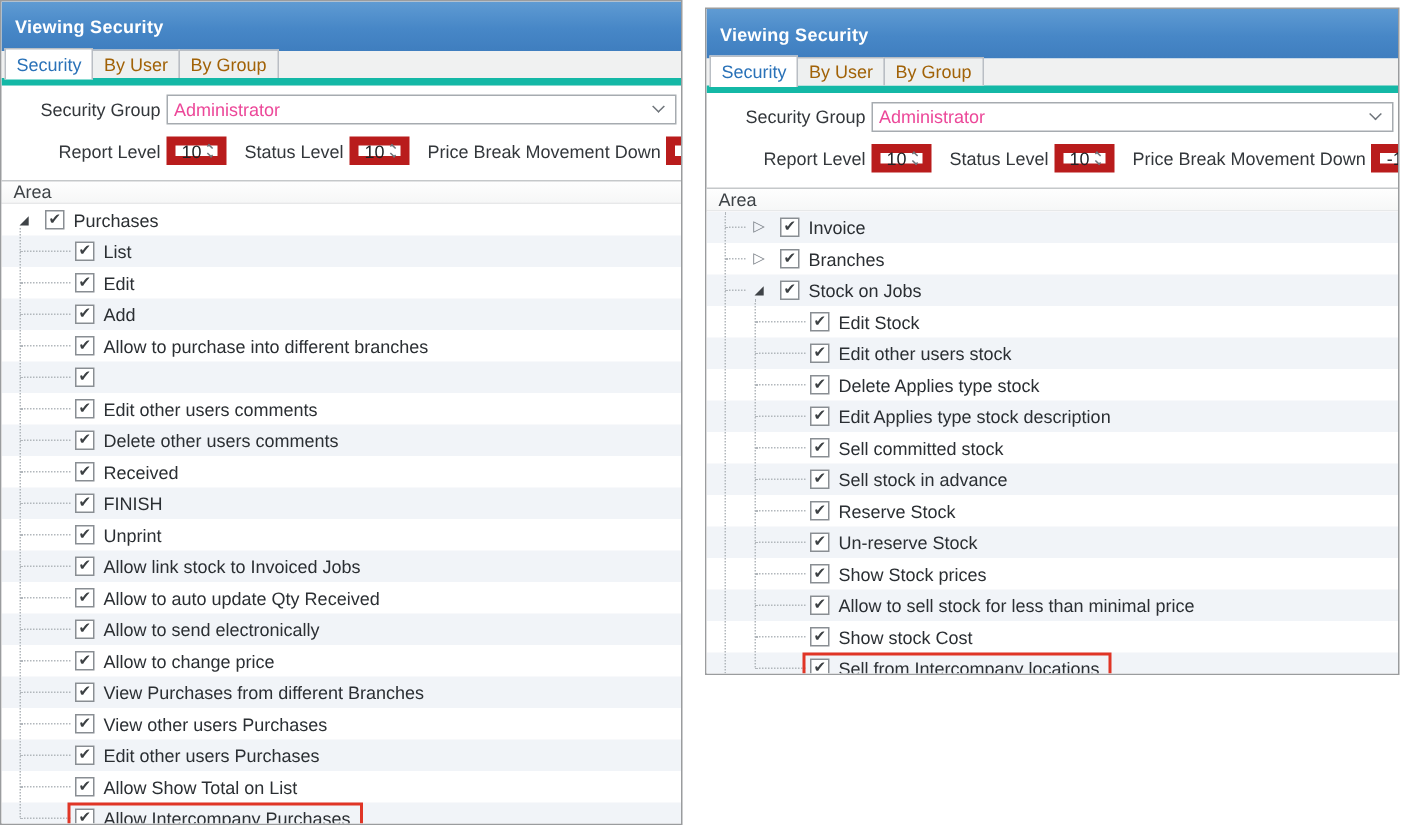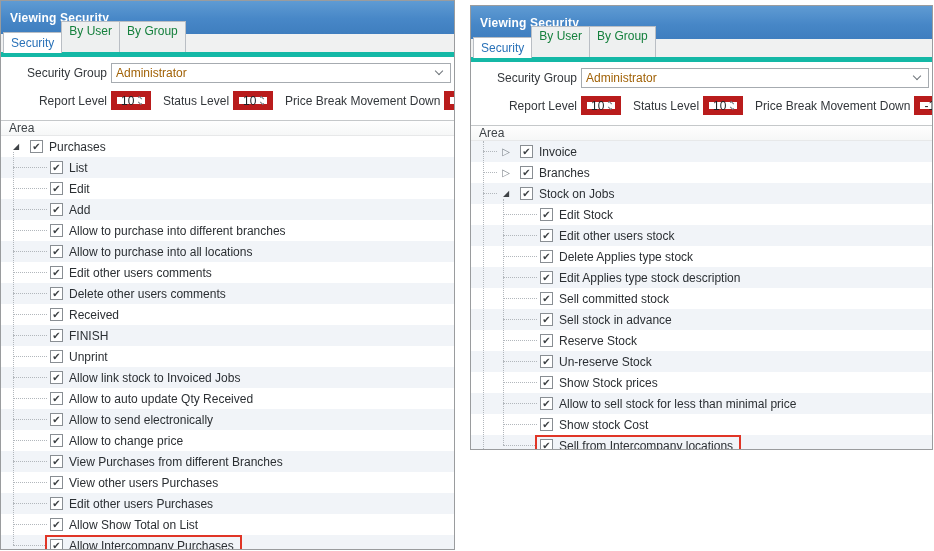--- a/index.html
+++ b/index.html
@@ -9,33 +9,33 @@
   .win{position:absolute;border:1px solid #9a9c9e;background:#fff;display:flex;flex-direction:column;overflow:hidden}
   .win.left{left:0;top:0;width:455px;height:550px}
   .win.right{left:470px;top:5px;width:463px;height:445px}
 
   .titlebar{height:33px;flex:0 0 auto;background:linear-gradient(180deg,#5f9bd3 0%,#4787c7 55%,#3f7ebf 100%);
     display:flex;align-items:center;padding-left:9px}
   .titlebar .title{color:#fff;font-weight:bold;font-size:12px;letter-spacing:.2px}
 
   .tabstrip{height:23px;flex:0 0 auto;background:#f0f1f1;border-bottom:5px solid #14b8a6;
     display:flex;align-items:flex-end;padding-left:2px}
-  .tab{height:31px;line-height:18px;padding:0 7px;border:1px solid #b9bec4;border-bottom:none;
-    margin-right:-1px;color:#15803d;background:#eef0f0;white-space:nowrap;cursor:default}
+  .tab{height:19px;line-height:18px;padding:0 7px;border:1px solid #b9bec4;border-bottom:none;
+    margin-right:-1px;color:#a16207;background:#eef0f0;white-space:nowrap;cursor:default}
   .tab.active{background:#fff;color:#2a72b8;height:21px;line-height:20px;margin-bottom:-1px;position:relative;z-index:2}
 
   .frow{display:flex;align-items:center;flex:0 0 auto;padding-left:22px;padding-right:3px}
   .combo-row{margin-top:6px;height:20px}
   .spin-row{margin-top:8px;height:19px}
   .flabel{color:#33373b;text-align:right;white-space:nowrap}
   .w1{width:84px;margin-right:4px;flex:0 0 auto}
   .lab-mid{margin-left:12px;margin-right:4px}
 
   .combo{flex:1;height:20px;border:1px solid #a6abb0;background:#fff;display:flex;align-items:center}
-  .combo-val{flex:1;padding-left:4px;color:#a16207;white-space:nowrap}
+  .combo-val{flex:1;padding-left:4px;color:#ec4899;white-space:nowrap}
   .chev{display:inline-block;width:5px;height:5px;border-right:1px solid #6e747a;border-bottom:1px solid #6e747a}
   .chev.down{transform:rotate(45deg)}
   .chev.up{transform:rotate(-135deg)}
   .combo .chev{width:6px;height:6px;margin:-4px 8px 0 0}
 
   .spin{height:19px;border:6px solid #b91c1c;background:#fff;display:flex;align-items:center;flex:0 0 auto}
   .spin-val{flex:1;padding-left:4px;color:#1e2225}
   .spin-btns{width:13px;height:100%;display:flex;flex-direction:column;align-items:center;justify-content:center;gap:3px}
   .spin-btns .chev{width:4px;height:4px}
   .spin-a{width:40px}
@@ -134,21 +134,20 @@
         <div class="trow" style="padding-left: 28px;">
           <span class="stub" style="left: 12px; width: 34px;"></span>
           <span class="exp leaf"></span>
           <span class="cb">✔</span>
           <span class="tlabel">Allow to purchase into different branches</span>
         </div>
         <div class="trow alt" style="padding-left: 28px;">
           <span class="stub" style="left: 12px; width: 34px;"></span>
           <span class="exp leaf"></span>
           <span class="cb">✔</span>
-          <span class="tlabel">Allow to purchase into all locations</span>
         </div>
         <div class="trow" style="padding-left: 28px;">
           <span class="stub" style="left: 12px; width: 34px;"></span>
           <span class="exp leaf"></span>
           <span class="cb">✔</span>
           <span class="tlabel">Edit other users comments</span>
         </div>
         <div class="trow alt" style="padding-left: 28px;">
           <span class="stub" style="left: 12px; width: 34px;"></span>
           <span class="exp leaf"></span>

